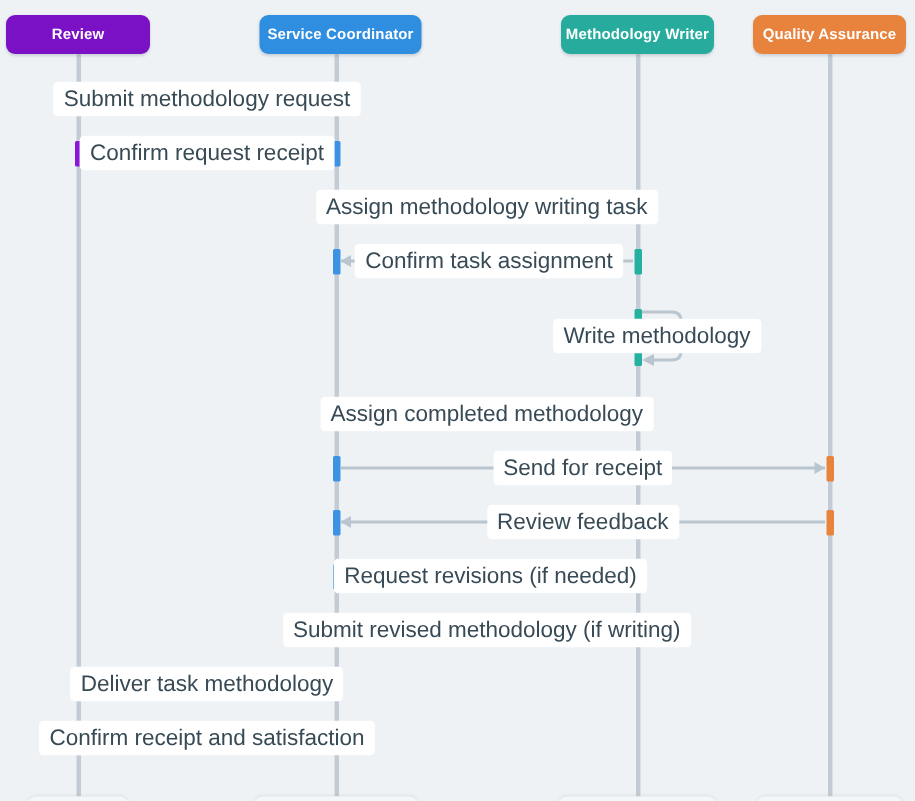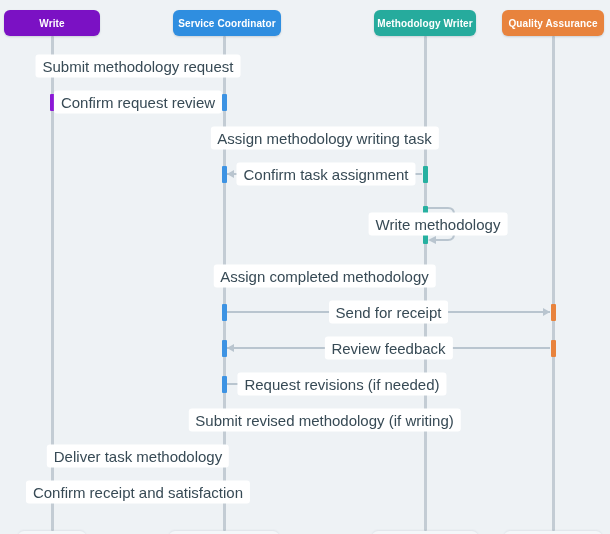--- a/index.html
+++ b/index.html
@@ -138,21 +138,21 @@
       <div class="activation" style="left: 221.5px; top: 448px; height: 17px; background: rgb(61, 147, 227);"></div>
       <div class="activation" style="left: 49.5px; top: 484px; height: 17px; background: rgb(139, 24, 214);"></div>
       <div class="activation" style="left: 221.5px; top: 484px; height: 17px; background: rgb(61, 147, 227);"></div>
     </div>
   <div id="messages-layer">
       <div class="msg-line" style="left: 55px; top: 65px; width: 166px;"></div>
       <div class="arrow-head arrow-right" style="top: 62px; left: 214px;"></div>
       <div class="msg-label" style="left: 138px; top: 66px;">Submit methodology request</div>
       <div class="msg-line" style="left: 55px; top: 101px; width: 166px;"></div>
       <div class="arrow-head arrow-left" style="top: 98px; left: 55px;"></div>
-      <div class="msg-label" style="left: 138px; top: 102px;">Confirm request review</div>
+      <div class="msg-label" style="left: 138px; top: 102px;">Confirm request receipt</div>
       <div class="msg-line" style="left: 227px; top: 137px; width: 195px;"></div>
       <div class="arrow-head arrow-right" style="top: 134px; left: 415px;"></div>
       <div class="msg-label" style="left: 324.5px; top: 138px;">Assign methodology writing task</div>
       <div class="msg-line" style="left: 227px; top: 173px; width: 195px;"></div>
       <div class="arrow-head arrow-left" style="top: 170px; left: 227px;"></div>
       <div class="msg-label" style="left: 326px; top: 174px;">Confirm task assignment</div>
       <div class="self-loop" style="left: 428px; top: 206px;">
         <svg width="36" height="44">
           <path d="M0,2 L20,2 Q26,2 26,8 L26,28 Q26,34 20,34 L6,34" fill="none" stroke="#b9c5cf" stroke-width="2"></path>
           <polygon points="8,30 0,34 8,38" fill="#b9c5cf"></polygon>
@@ -163,40 +163,40 @@
       <div class="arrow-head arrow-left" style="top: 272px; left: 227px;"></div>
       <div class="msg-label" style="left: 324.5px; top: 276px;">Assign completed methodology</div>
       <div class="msg-line" style="left: 227px; top: 311px; width: 323px;"></div>
       <div class="arrow-head arrow-right" style="top: 308px; left: 543px;"></div>
       <div class="msg-label" style="left: 388.5px; top: 312px;">Send for receipt</div>
       <div class="msg-line" style="left: 227px; top: 347px; width: 323px;"></div>
       <div class="arrow-head arrow-left" style="top: 344px; left: 227px;"></div>
       <div class="msg-label" style="left: 388.5px; top: 348px;">Review feedback</div>
       <div class="msg-line" style="left: 227px; top: 383px; width: 195px;"></div>
       <div class="arrow-head arrow-right" style="top: 380px; left: 415px;"></div>
-      <div class="msg-label" style="left: 342px; top: 384px;">Request revisions (if needed)</div>
+      <div class="msg-label" style="left: 327px; top: 384px;">Request revisions (if needed)</div>
       <div class="msg-line" style="left: 227px; top: 419px; width: 195px;"></div>
       <div class="arrow-head arrow-left" style="top: 416px; left: 227px;"></div>
       <div class="msg-label" style="left: 324.5px; top: 420px;">Submit revised methodology (if writing)</div>
       <div class="msg-line" style="left: 55px; top: 455px; width: 166px;"></div>
       <div class="arrow-head arrow-left" style="top: 452px; left: 55px;"></div>
       <div class="msg-label" style="left: 138px; top: 456px;">Deliver task methodology</div>
       <div class="msg-line" style="left: 55px; top: 491px; width: 166px;"></div>
       <div class="arrow-head arrow-right" style="top: 488px; left: 214px;"></div>
       <div class="msg-label" style="left: 138px; top: 492px;">Confirm receipt and satisfaction</div>
     </div>
   <div id="footers-layer">
       <div class="actor-foot" style="width: 68px; left: 18px; top: 531px;"></div>
       <div class="actor-foot" style="width: 110px; left: 169px; top: 531px;"></div>
       <div class="actor-foot" style="width: 106px; left: 372px; top: 531px;"></div>
       <div class="actor-foot" style="width: 98px; left: 504px; top: 531px;"></div>
     </div>
   <div id="actors-layer">
       <div class="actor-box" style="width: 96px; left: 4px; top: 10px; background: rgb(123, 17, 196);">
-        <span>Write</span>
+        <span>Review</span>
       </div>
       <div class="actor-box" style="width: 108px; left: 173px; top: 10px; background: rgb(47, 142, 224);">
         <span>Service Coordinator</span>
       </div>
       <div class="actor-box" style="width: 102px; left: 374px; top: 10px; background: rgb(38, 171, 157);">
         <span>Methodology Writer</span>
       </div>
       <div class="actor-box" style="width: 102px; left: 502px; top: 10px; background: rgb(232, 131, 61);">
         <span>Quality Assurance</span>
       </div>

